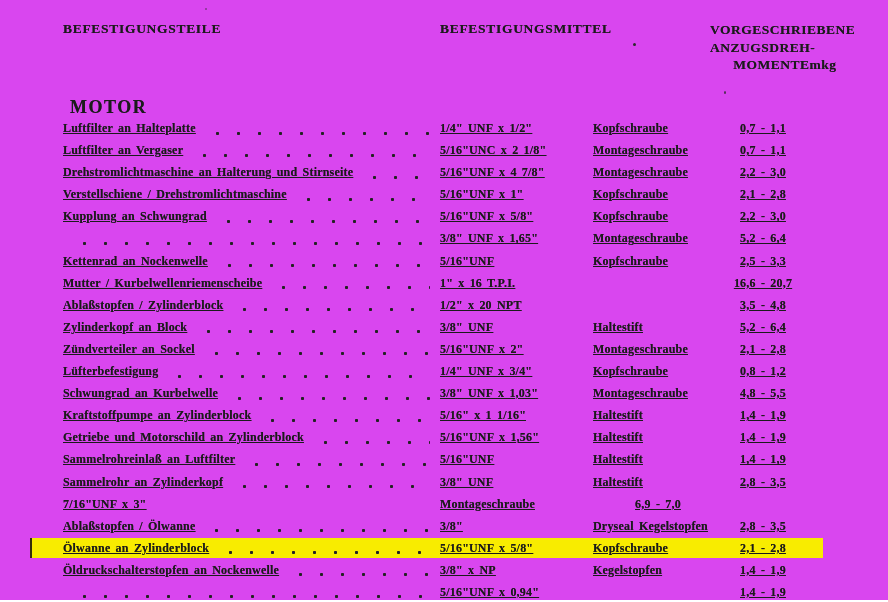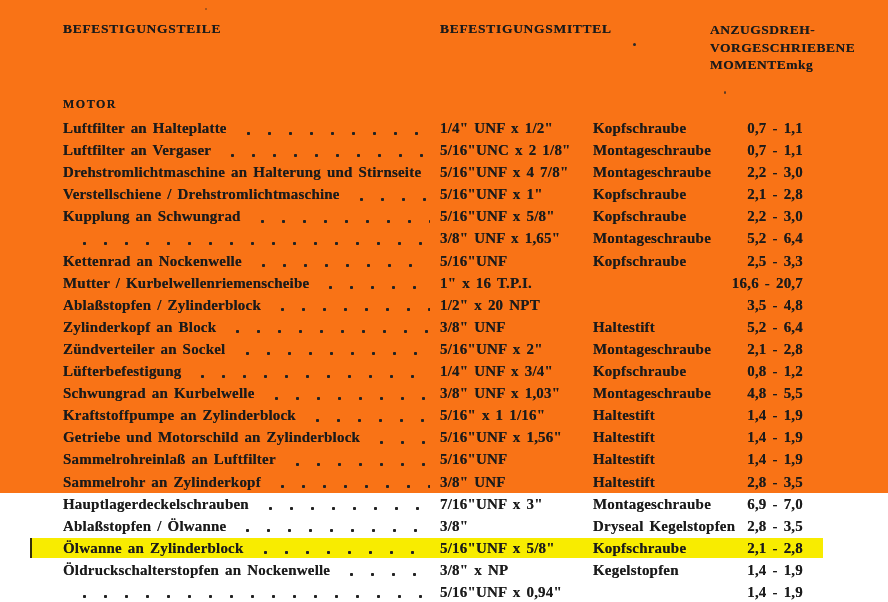--- a/index.html
+++ b/index.html
@@ -3,88 +3,89 @@
 <meta charset="utf-8">
 <style>
   html, body {
     margin: 0; padding: 0;
     width: 888px; height: 602px;
     background: #ffffff;
     overflow: hidden;
   }
   .page {
     position: absolute; inset: 0;
-    width: 888px; height: 493px;
-    background: #f97316;
+    width: 888px; height: 600px;
+    background: #d946ef;
     font-family: "Liberation Serif", serif;
     color: var(--ink, #1b1b1b);
     font-weight: 700;
     text-shadow: 0 0 0.6px rgba(25,25,25,0.65);
   }
   .hdr {
     position: absolute; top: 21px;
     font-size: 13.5px; letter-spacing: 0.7px;
     white-space: nowrap;
   }
   .hdr-parts   { left: 63px; }
   .hdr-fastener{ left: 440px; }
   .hdr-torque  {
     position: absolute; left: 710px; top: 21px; width: 150px;
     font-size: 13.5px; letter-spacing: 0.5px; line-height: 17.5px;
   }
-  .momente-line { display: flex; justify-content: flex-start; }
+  .momente-line { display: flex; justify-content: center; }
   .section-title {
-    position: absolute; left: 63px; top: 97px;
-    font-size: 12px; letter-spacing: 1.5px;
+    position: absolute; left: 70px; top: 97px;
+    font-size: 18px; letter-spacing: 1.5px;
   }
   .torque-table {
     position: absolute; left: 63px; top: 117px; width: 740px;
   }
   .row {
     display: grid;
     grid-template-columns: 377px 153px 130px 80px;
     height: 22.1px; line-height: 22.1px;
-    font-size: 15px;
+    font-size: 12px;
     letter-spacing: 0.2px; word-spacing: 2px;
     position: relative; z-index: 0;
     white-space: nowrap;
+    text-decoration: underline;
   }
   .c-part { display: flex; overflow: hidden; }
   .part-name { white-space: nowrap; }
   .leader {
     flex: 1;
     margin-left: 9px; margin-right: 10px;
     background-image: radial-gradient(circle, #222 1.35px, rgba(0,0,0,0) 1.7px);
     background-size: 21px 5px;
     background-repeat: repeat-x;
     background-position: 2px 13.5px;
   }
-  .c-torque { text-align: right; }
+  .c-torque { text-align: center; }
   .row.highlight::before {
     content: "";
     position: absolute;
     left: -33px; right: -20px; top: 1px; bottom: 1px;
     background: var(--hl, #f8ec00);
     border-left: 2px solid #35300a;
     z-index: -1;
   }
   .speck { position: absolute; background: #2a2a2a; border-radius: 50%; }
   .speck.s1 { left: 633px; top: 43px; width: 3px; height: 3px; }
   .speck.s2 { left: 724px; top: 91px; width: 2px; height: 3px; opacity: .8; }
   .speck.s3 { left: 205px; top: 8px;  width: 2px; height: 2px; opacity: .5; }
 </style>
 </head>
 <body>
 
 <div class="page">
   <div class="hdr hdr-parts">BEFESTIGUNGSTEILE</div>
   <div class="hdr hdr-fastener">BEFESTIGUNGSMITTEL</div>
   <div class="hdr-torque">
+    <div>VORGESCHRIEBENE</div>
     <div>ANZUGSDREH-</div>
-    <div>VORGESCHRIEBENE</div>
     <div class="momente-line">
       <span>MOMENTE</span>
       <span>mkg</span>
     </div>
   </div>
 
   <div class="section-title">MOTOR</div>
 
   <div class="torque-table" id="torque-table">
       <div class="row">
@@ -233,24 +234,20 @@
       <div class="row">
         <div class="c-part">
           <span class="part-name">Sammelrohr an Zylinderkopf</span>
           <span class="leader"></span>
         </div>
         <div class="c-fastener">3/8" UNF</div>
         <div class="c-type">Haltestift</div>
         <div class="c-torque">2,8 - 3,5</div>
       </div>
       <div class="row">
-        <div class="c-part">
-          <span class="part-name">Hauptlagerdeckelschrauben</span>
-          <span class="leader"></span>
-        </div>
         <div class="c-fastener">7/16"UNF x 3"</div>
         <div class="c-type">Montageschraube</div>
         <div class="c-torque">6,9 - 7,0</div>
       </div>
       <div class="row">
         <div class="c-part">
           <span class="part-name">Ablaßstopfen / Ölwanne</span>
           <span class="leader"></span>
         </div>
         <div class="c-fastener">3/8"</div>

